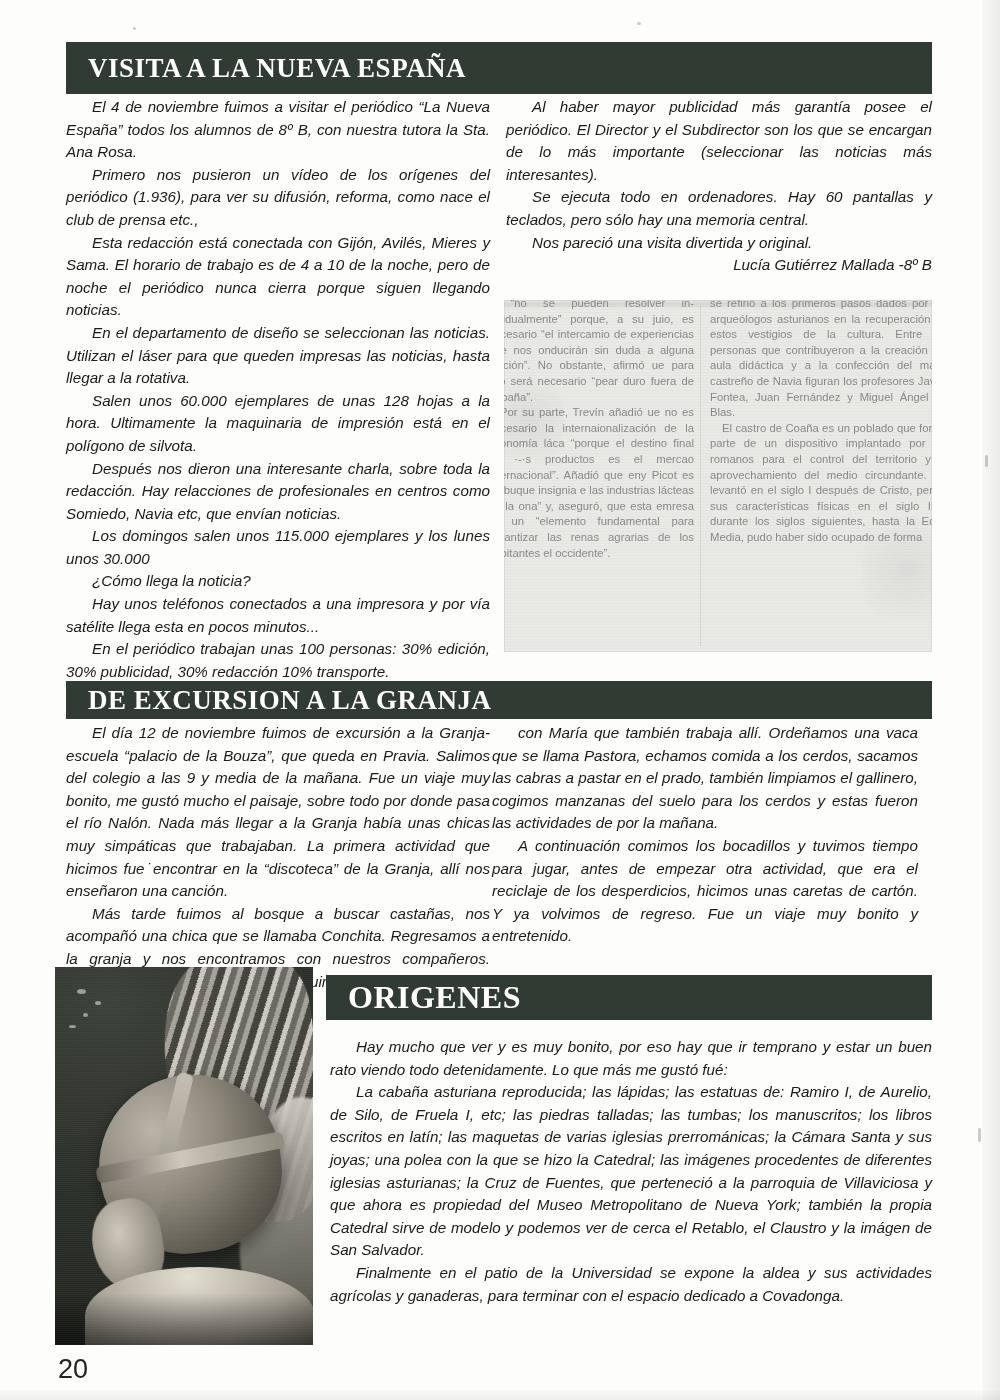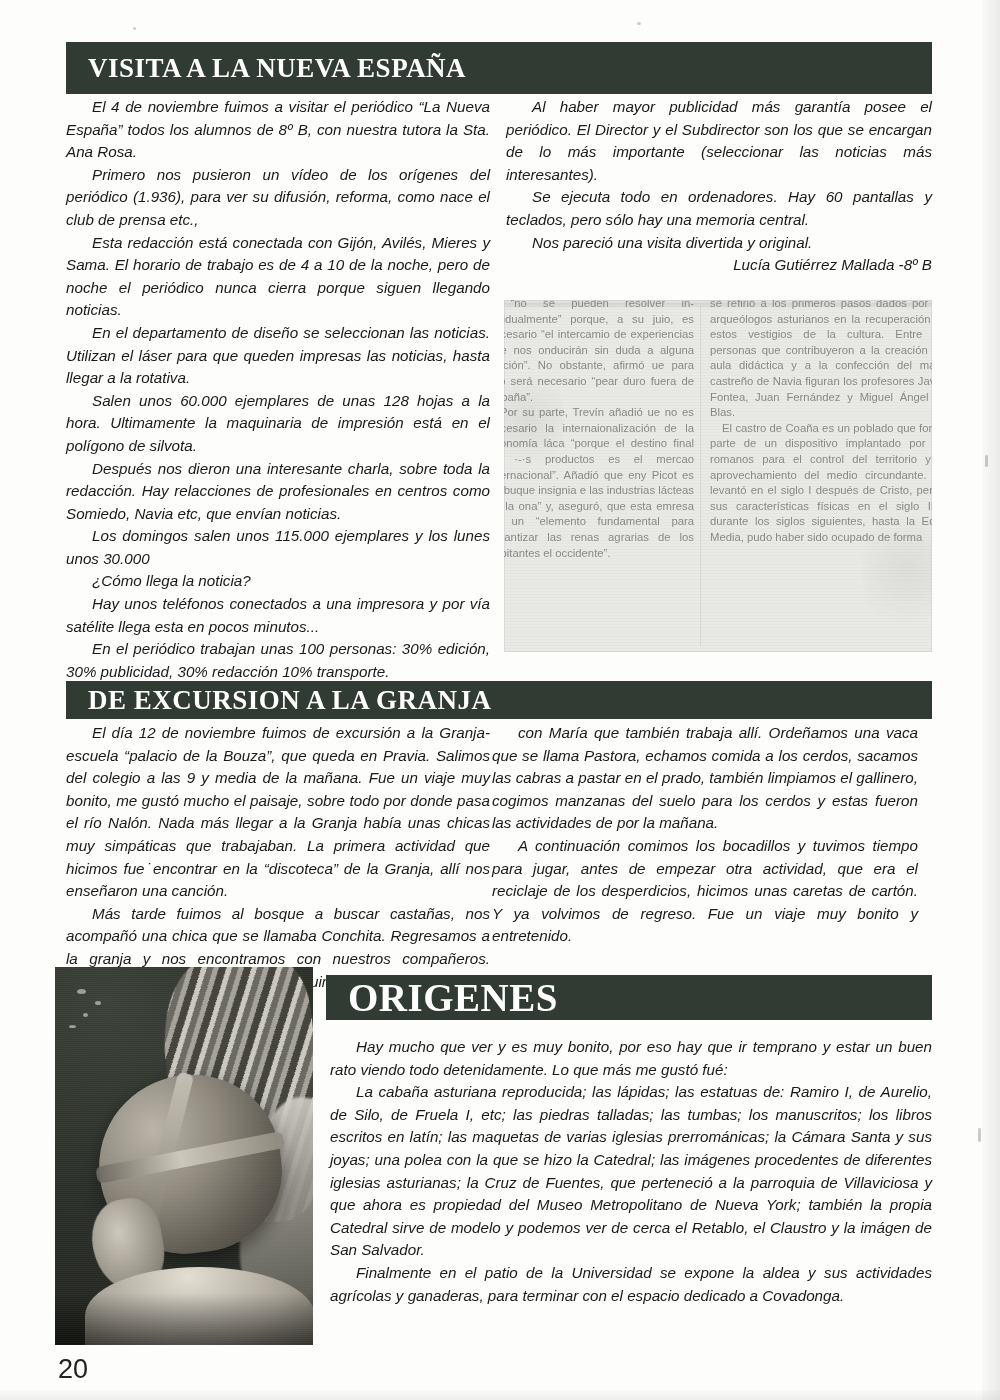--- a/index.html
+++ b/index.html
@@ -38,21 +38,21 @@
     font-weight:bold;
     letter-spacing:.5px;
     white-space:nowrap;
   }
 
   #banner1{left:66px;top:42px;width:866px;height:52px;}
   #banner1 .banner-text{font-size:27px;margin-left:22px;}
   #banner2{left:66px;top:664px;width:866px;height:38px;margin-top:17px;}
   #banner2 .banner-text{font-size:27px;margin-left:22px;}
   #banner3{left:326px;top:975px;width:606px;height:45px;}
-  #banner3 .banner-text{font-size:39px;margin-left:22px;}
+  #banner3 .banner-text{font-size:32px;margin-left:22px;}
 
   
   .col{
     position:absolute;
     text-align:justify;
     font-size:15.2px;
     line-height:22.6px;
     color:#1a1a1a;
     -webkit-font-smoothing:antialiased;
   }

